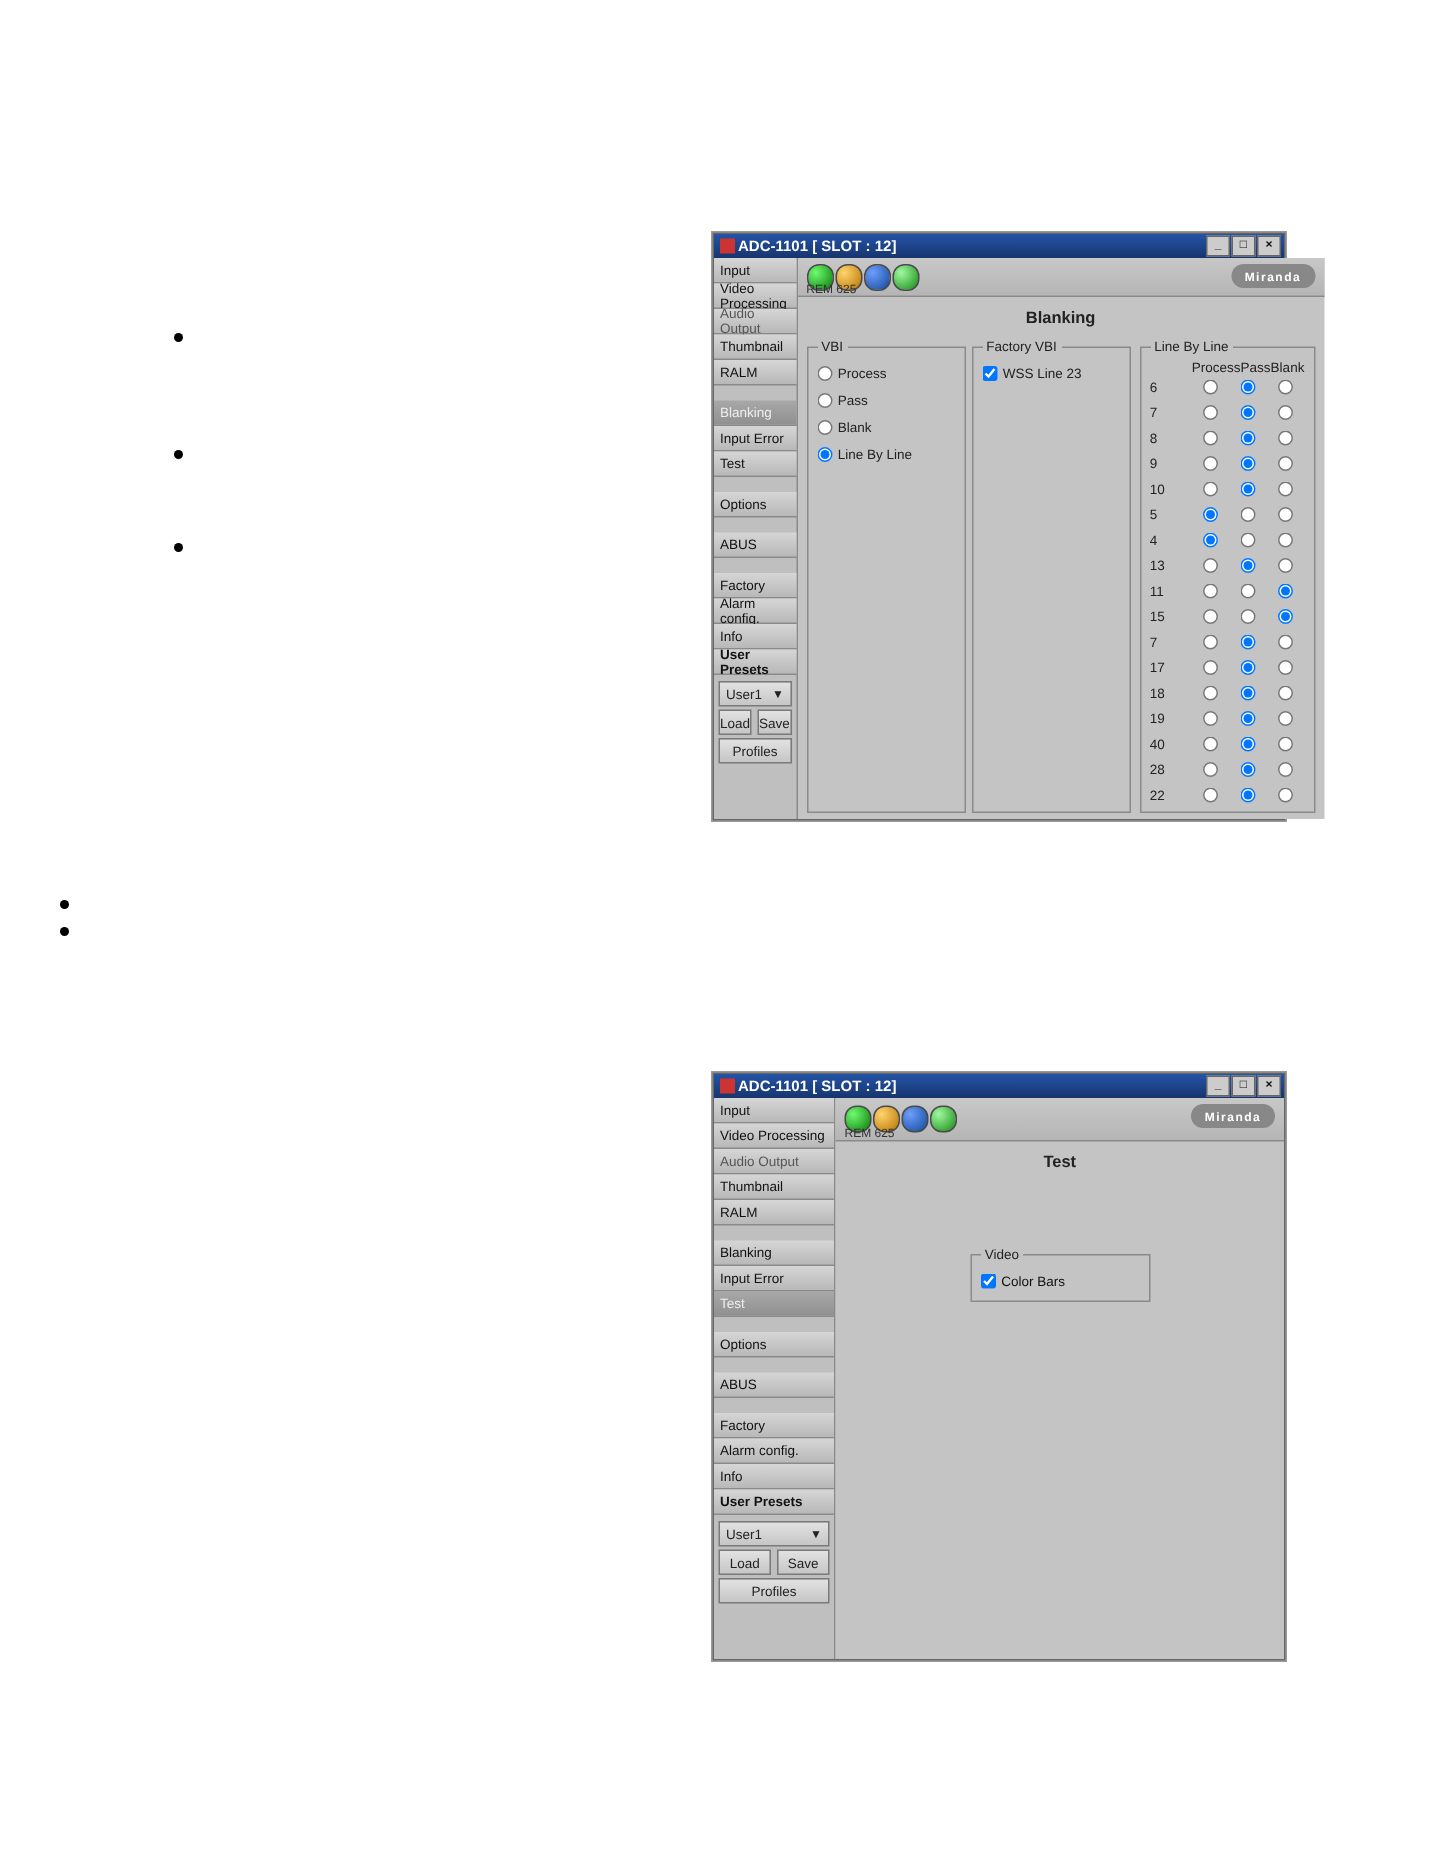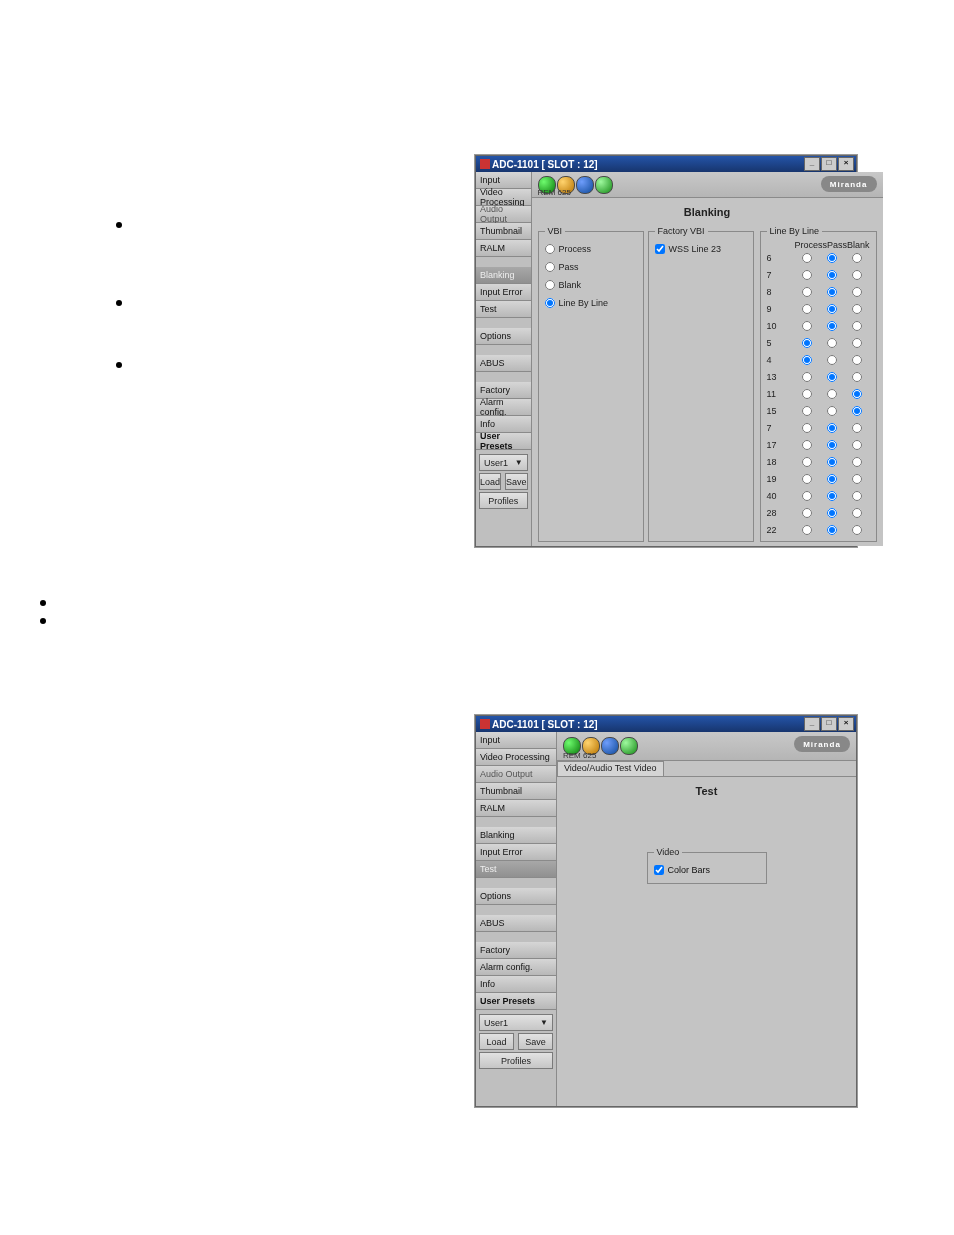--- a/index.html
+++ b/index.html
@@ -438,23 +438,20 @@
      <div class="hicon hi1"></div>
      <div class="hicon hi2"></div>
      <div class="hicon hi3"></div>
      <div class="hicon hi4"></div>
     </div>
     <div class="hlbl">REM 625</div>
     <div class="brand">
               <span>Miranda</span>
             </div>
    </div>
-   <div class="tabbar">
-    <div class="tab">Video/Audio Test Video</div>
-   </div>
    <div class="content">
     <div class="pgtitle">Test</div>
     <div class="testbox">
      <fieldset>
       <legend>Video</legend>
       <label class="on">
                   <input type="checkbox" id="cbars" checked="" style="">
                   <span>Color Bars</span>
                 </label>
      </fieldset>

